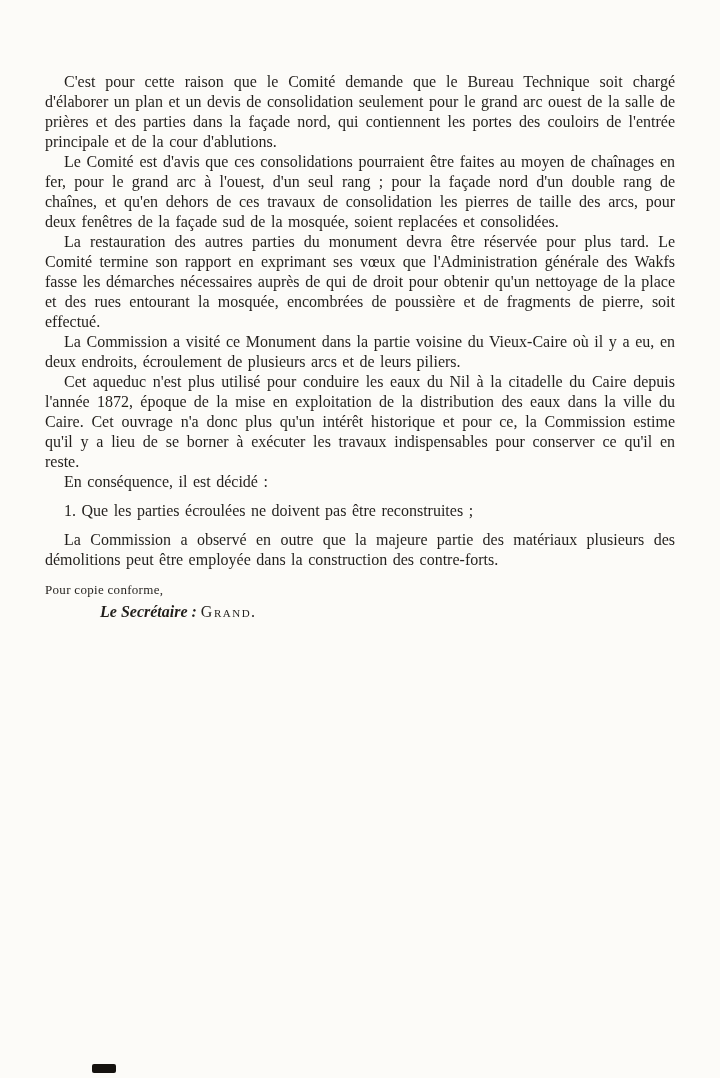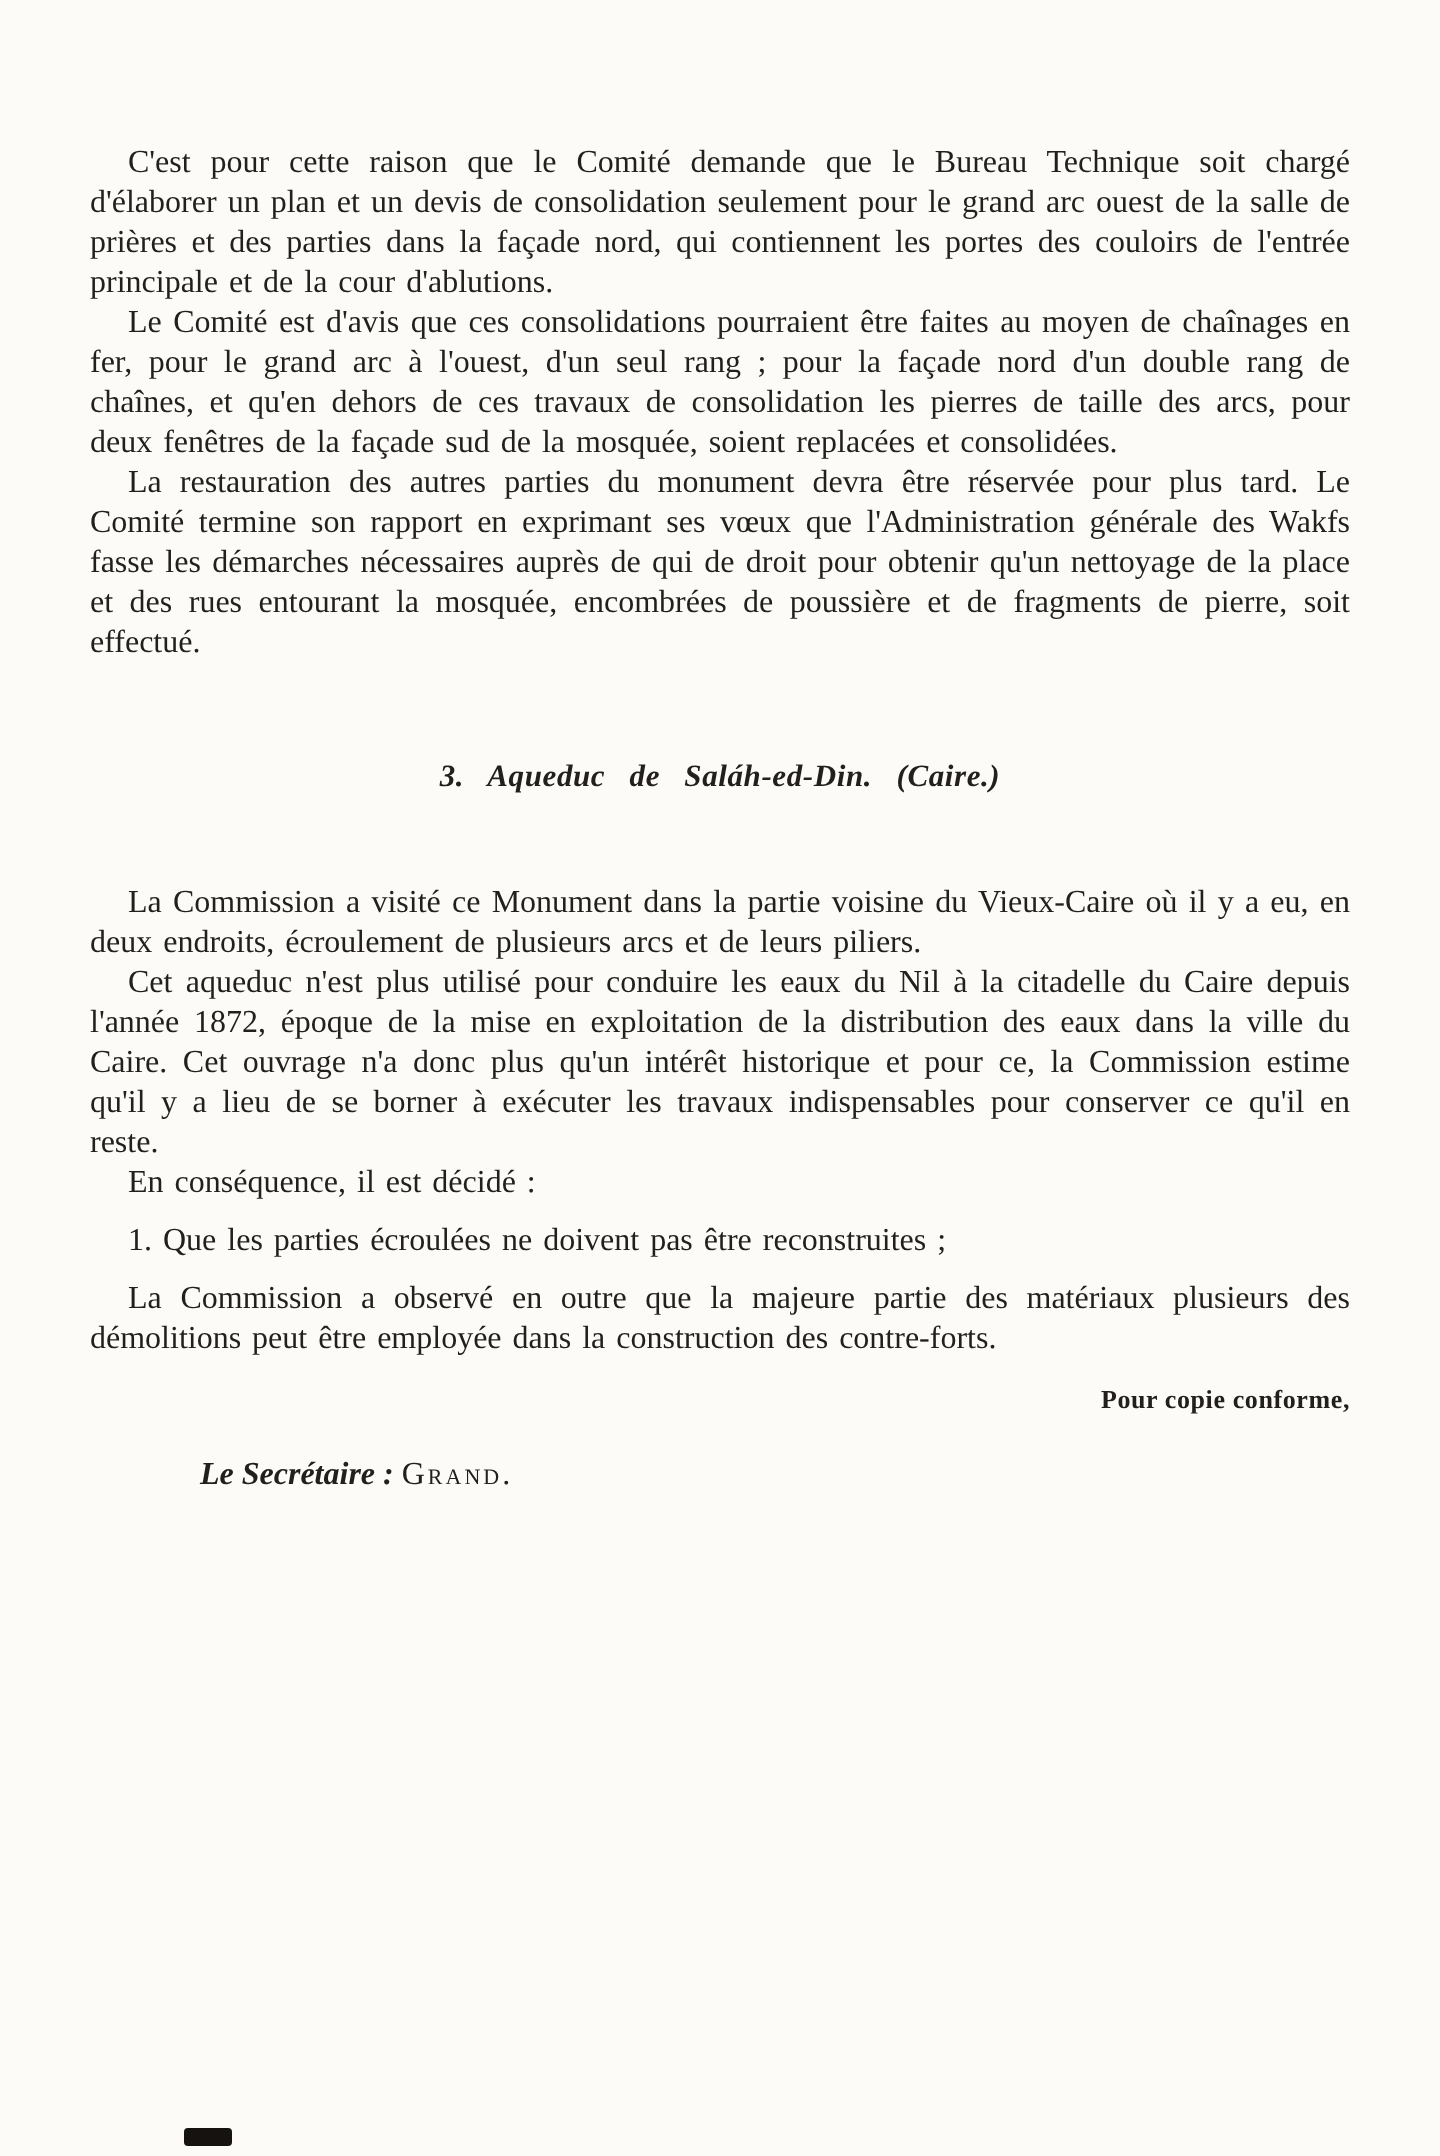--- a/index.html
+++ b/index.html
@@ -62,27 +62,26 @@
   }
   .signed-label { font-style: italic; font-weight: bold; line-height: 25px; }
   .sig-names > div {
     font-variant: small-caps;
     letter-spacing: 1.5px;
     line-height: 25px;
   }
   .copy-note {
     margin-top: 12px;
     font-size: 13px;
-    font-weight: 700;
+    font-weight: 400;
     letter-spacing: 0.3px;
-    text-align: right;
   }
   .secretary-line {
     margin-left: 55px;
-    margin-top: 21px;
+    margin-top: 5px;
     font-size: 16px;
   }
   .secretary-label { font-style: italic; font-weight: bold; }
   .secretary-name { font-variant: small-caps; letter-spacing: 1.5px; }
   .scan-artifact {
     position: absolute;
     left: 92px;
     bottom: 5px;
     width: 24px;
     height: 9px;
@@ -93,21 +92,20 @@
 </head>
 <body>
 
 <div class="page">
 
 
   <p class="body">C'est pour cette raison que le Comité demande que le Bureau Technique soit chargé d'élaborer un plan et un devis de consolidation seulement pour le grand arc ouest de la salle de prières et des parties dans la façade nord, qui contiennent les portes des couloirs de l'entrée principale et de la cour d'ablutions.</p>
   <p class="body">Le Comité est d'avis que ces consolidations pourraient être faites au moyen de chaînages en fer, pour le grand arc à l'ouest, d'un seul rang ; pour la façade nord d'un double rang de chaînes, et qu'en dehors de ces travaux de consolidation les pierres de taille des arcs, pour deux fenêtres de la façade sud de la mosquée, soient replacées et consolidées.</p>
   <p class="body">La restauration des autres parties du monument devra être réservée pour plus tard. Le Comité termine son rapport en exprimant ses vœux que l'Administration générale des Wakfs fasse les démarches nécessaires auprès de qui de droit pour obtenir qu'un nettoyage de la place et des rues entourant la mosquée, encombrées de poussière et de fragments de pierre, soit effectué.</p>
 
-  <div class="section-heading">3. Aqueduc de Saláh-ed-Din. (Caire.)</div>
 
   <p class="body">La Commission a visité ce Monument dans la partie voisine du Vieux-Caire où il y a eu, en deux endroits, écroulement de plusieurs arcs et de leurs piliers.</p>
   <p class="body">Cet aqueduc n'est plus utilisé pour conduire les eaux du Nil à la citadelle du Caire depuis l'année 1872, époque de la mise en exploitation de la distribution des eaux dans la ville du Caire. Cet ouvrage n'a donc plus qu'un intérêt historique et pour ce, la Commission estime qu'il y a lieu de se borner à exécuter les travaux indispensables pour conserver ce qu'il en reste.</p>
   <p class="body">En conséquence, il est décidé :</p>
 
   <p class="body list-item">1. Que les parties écroulées ne doivent pas être reconstruites ;</p>
 
   <p class="body spaced">La Commission a observé en outre que la majeure partie des matériaux plusieurs des démolitions peut être employée dans la construction des contre-forts.</p>
 
 

